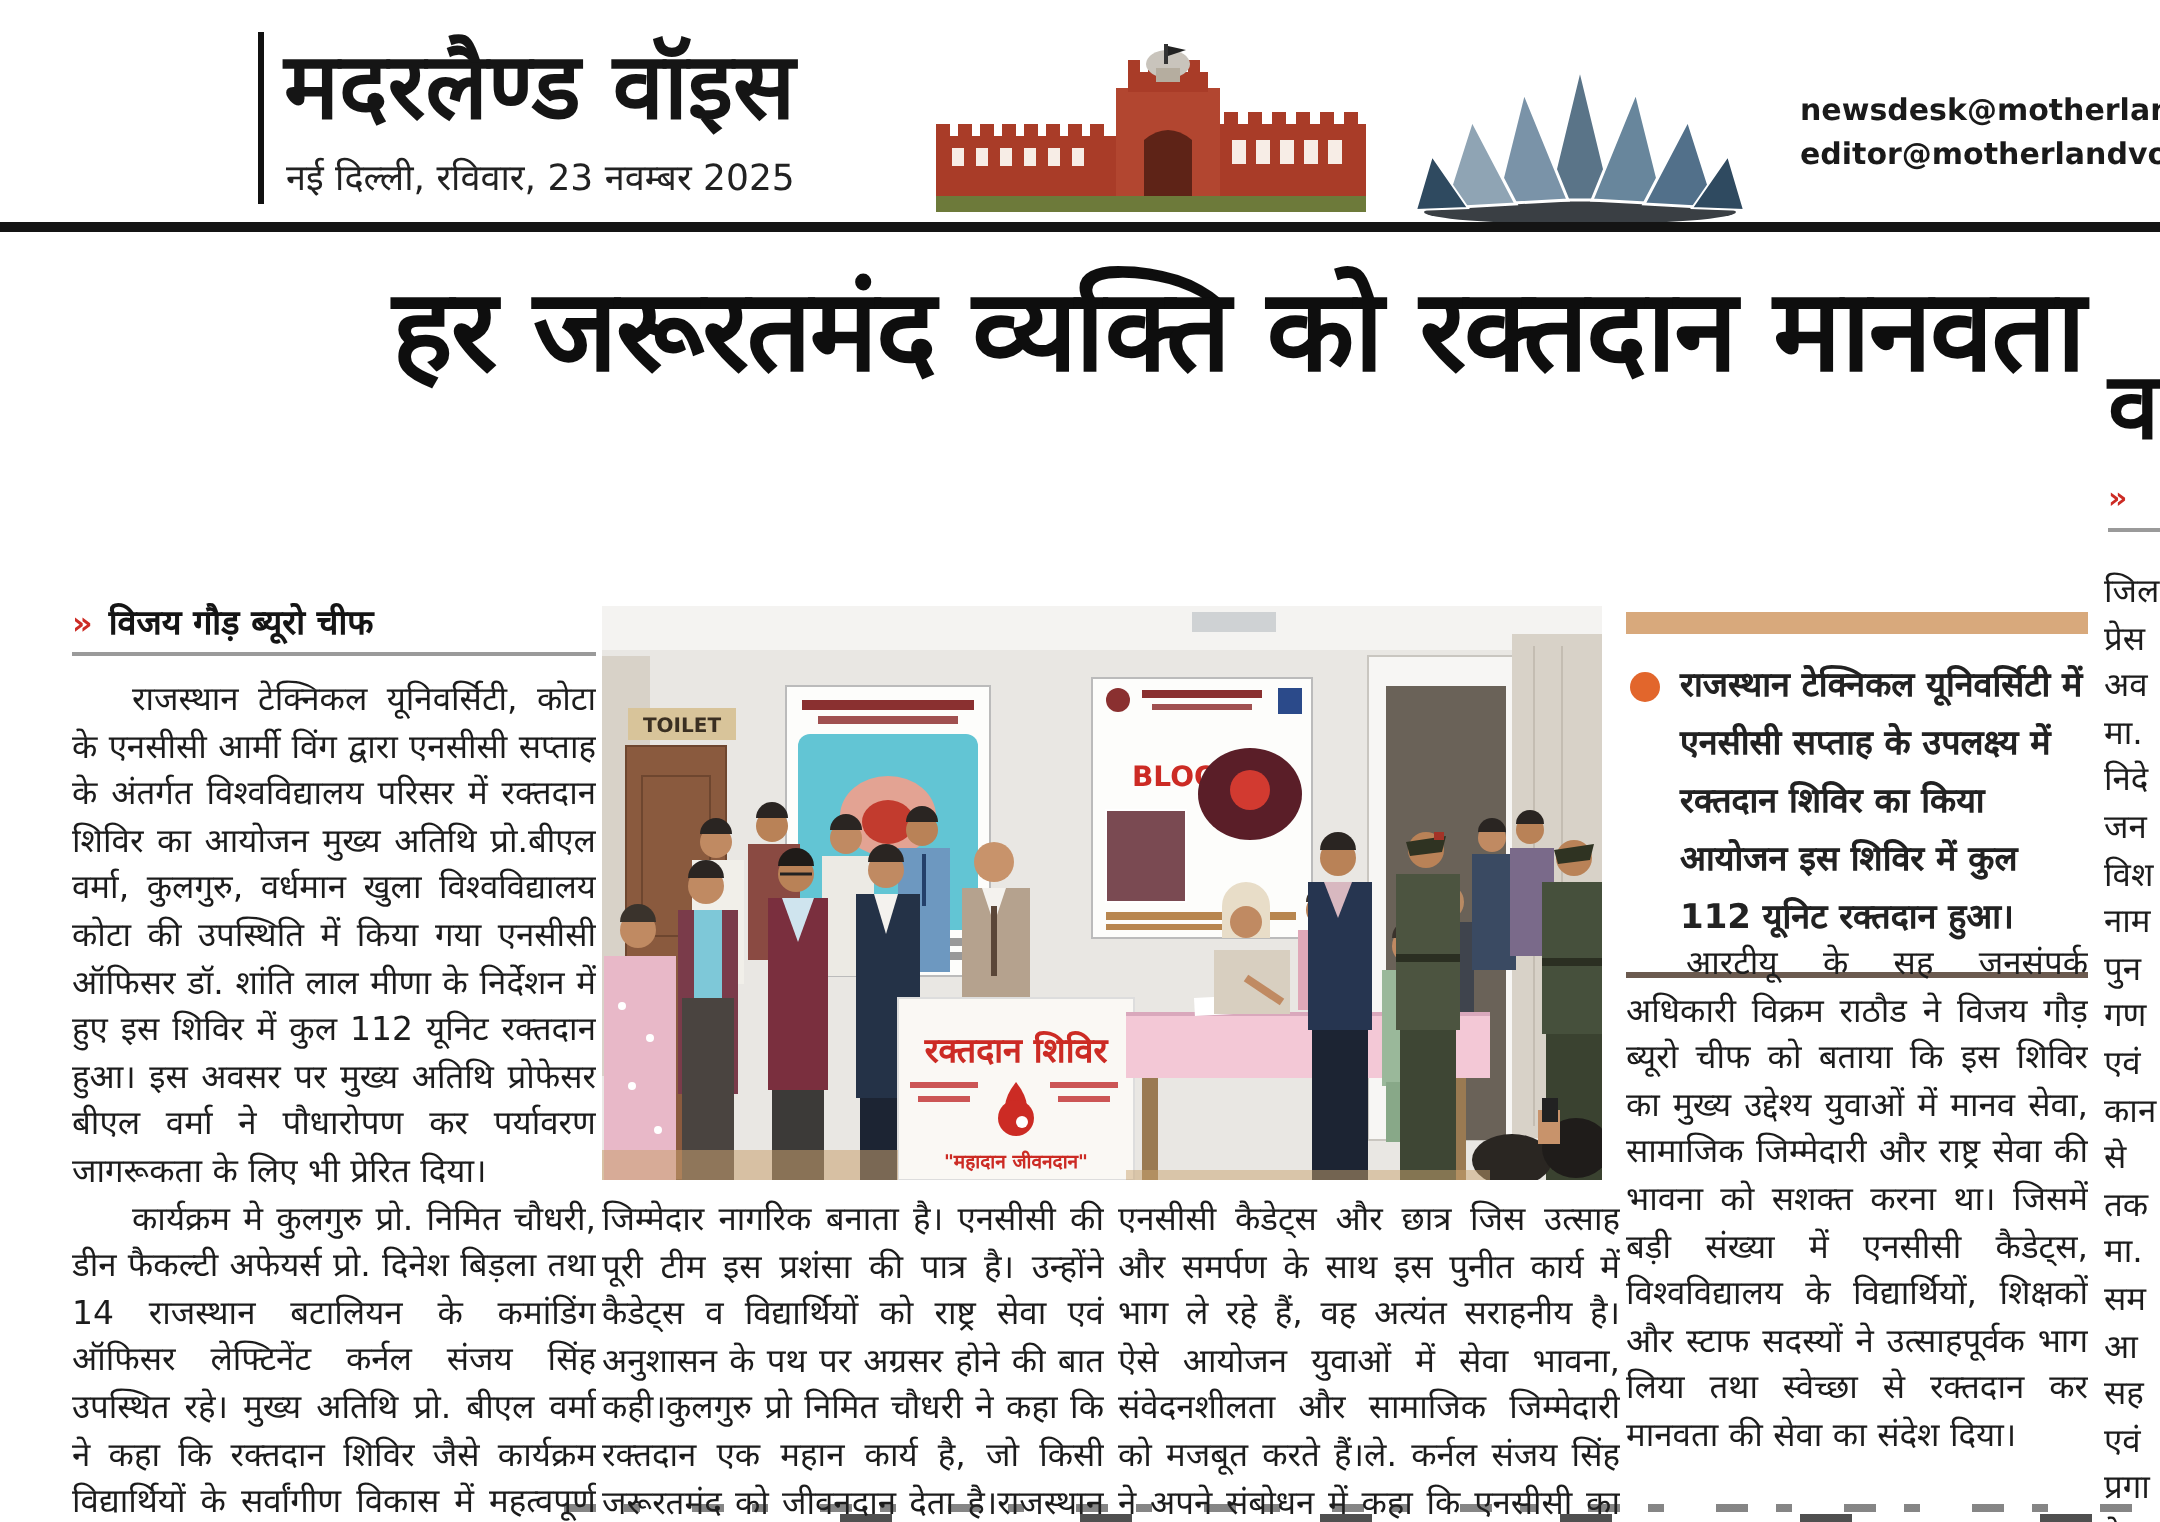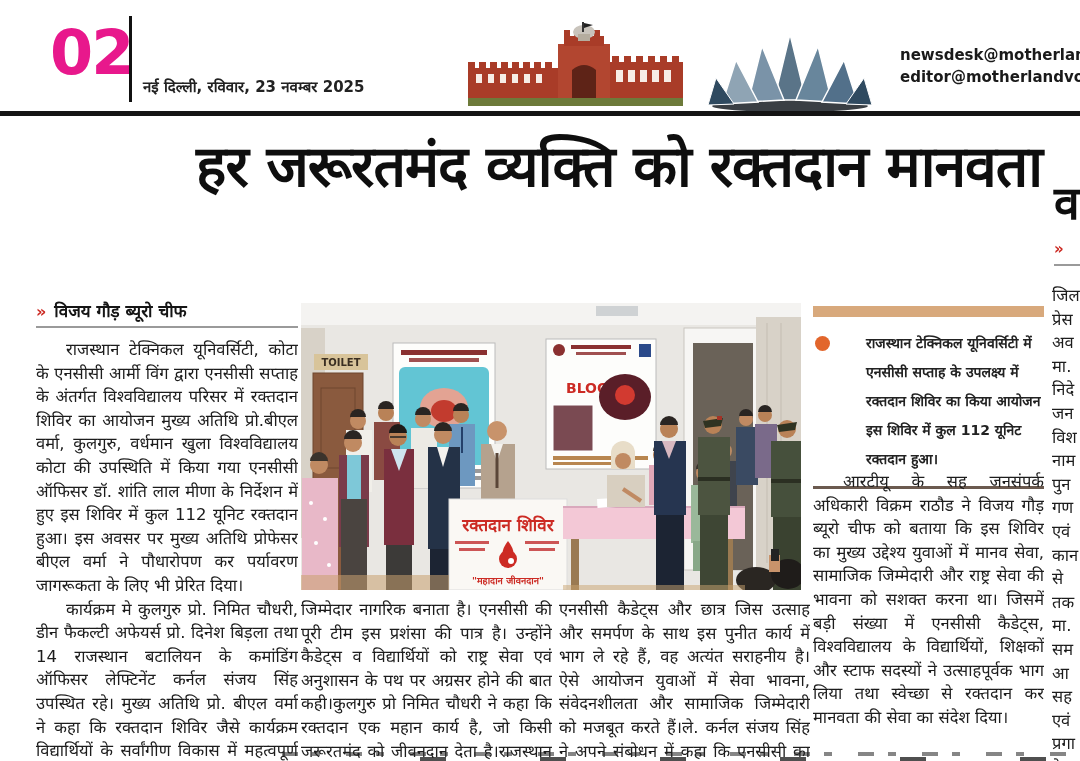--- a/index.html
+++ b/index.html
@@ -4,21 +4,21 @@
 <style>
   html,body{margin:0;padding:0;background:#888;}
   #page{position:relative;width:1080px;height:761px;margin:0 auto;background:#ffffff;
         overflow:hidden;font-family:"DejaVu Sans","Liberation Sans",sans-serif;color:#1d1d1d;}
   
   .pagenum{position:absolute;left:50px;top:22px;font-size:62px;font-weight:800;color:#e8188c;
            letter-spacing:-2px;line-height:1;}
   .head-divider{position:absolute;left:129px;top:16px;width:3px;height:86px;background:#111;}
   .masthead{position:absolute;left:142px;top:18px;font-size:46px;font-weight:800;color:#151515;
             letter-spacing:0;line-height:1.1;white-space:nowrap;}
-  .dateline{position:absolute;left:143px;top:76px;font-size:15px;font-weight:700;color:#222;white-space:nowrap;}
+  .dateline{position:absolute;left:143px;top:76px;font-size:18px;font-weight:400;color:#222;white-space:nowrap;}
   .emails{position:absolute;left:900px;top:44px;width:180px;overflow:hidden;font-size:15px;
           font-weight:700;color:#1a1a1a;line-height:22px;}
   .emails div{white-space:nowrap;}
   .header-rule{position:absolute;left:0;top:111px;width:1080px;height:5px;background:#141414;}
   .fort-svg{position:absolute;left:468px;top:22px;}
   .lotus-svg{position:absolute;left:700px;top:30px;}
   
   .headline{position:absolute;left:30px;top:126px;width:1012px;text-align:right;
             font-weight:800;color:#0e0e0e;font-size:57px;line-height:80px;letter-spacing:-1px;}
   
@@ -31,43 +31,43 @@
   .indent{text-indent:30px;}
   .col1{position:absolute;left:36px;top:338px;width:262px;height:423px;overflow:hidden;}
   .col2{position:absolute;left:301px;top:598px;width:251px;height:163px;overflow:hidden;}
   .col3{position:absolute;left:559px;top:598px;width:251px;height:163px;overflow:hidden;}
   .col4{position:absolute;left:813px;top:470px;width:231px;height:291px;overflow:hidden;}
   
   .hibox{position:absolute;left:813px;top:306px;width:231px;}
   .hibox .bar{width:100%;height:11px;background:#d8a97c;}
   .hibox .row{display:flex;margin-top:12px;}
   .hibox .dot{flex:0 0 15px;height:15px;border-radius:50%;background:#e2662c;margin:7px 10px 0 2px;}
-  .hibox .txt{font-size:14px;line-height:29px;font-weight:700;color:#222;margin-left:26px;}
+  .hibox .txt{font-size:17px;line-height:29px;font-weight:700;color:#222;}
   .hibox .bottom{margin-top:12px;height:3px;background:#6b5a4f;}
   
   .photo{position:absolute;left:301px;top:303px;width:500px;height:287px;overflow:hidden;background:#15803d;}
   
   .sidecol{position:absolute;left:1052px;top:148px;width:28px;height:613px;overflow:hidden;}
   .side-headline{font-size:46px;font-weight:800;color:#0e0e0e;line-height:1;margin:32px 0 14px 2px;}
   .side-byline{font-size:15px;font-weight:700;color:#cc2b24;margin:0 0 6px 2px;}
   .side-rule{width:26px;height:2px;background:#9a9a9a;margin:0 0 18px 2px;}
   .side-frag{font-size:16.5px;line-height:23.6px;color:#1c1c1c;white-space:nowrap;}
   
   .clipline{position:absolute;left:282px;top:752px;width:798px;height:4px;opacity:.55;
     background:repeating-linear-gradient(90deg,#222 0 16px,transparent 16px 30px,#222 30px 38px,transparent 38px 64px);}
   .clipline2{position:absolute;left:420px;top:757px;width:640px;height:4px;opacity:.75;
     background:repeating-linear-gradient(90deg,#151515 0 26px,transparent 26px 120px);}
 </style>
 </head>
 <body>
 
 <div id="page">
 
-  <div class="pagenum">02</div>
   <div class="head-divider"></div>
+  <div class="masthead">मदरलैण्ड वॉइस</div>
   <div class="dateline">नई दिल्ली, रविवार, 23 नवम्बर 2025</div>
 
   <svg class="fort-svg" width="215" height="88" viewBox="0 0 215 88">
     <rect x="0" y="46" width="90" height="30" fill="#a93c28"></rect>
     <g fill="#a93c28">
       <rect x="0" y="40" width="7" height="8"></rect>
         <rect x="11" y="40" width="7" height="8"></rect>
         <rect x="22" y="40" width="7" height="8"></rect>
       <rect x="33" y="40" width="7" height="8"></rect>
         <rect x="44" y="40" width="7" height="8"></rect>

